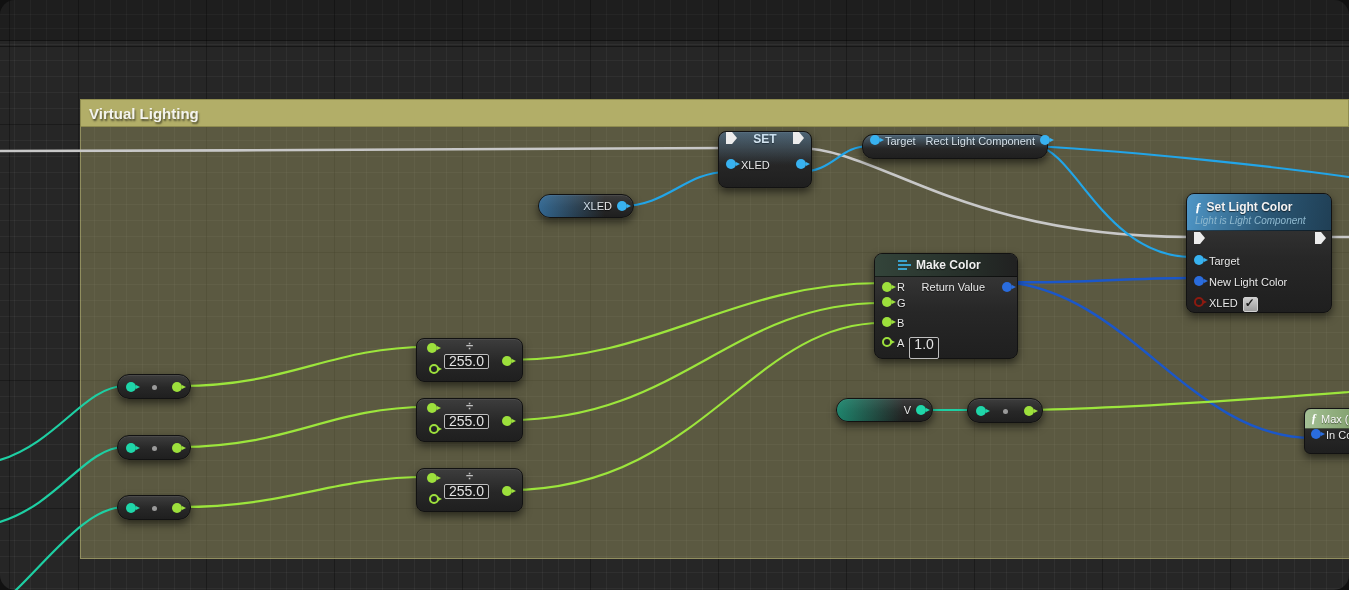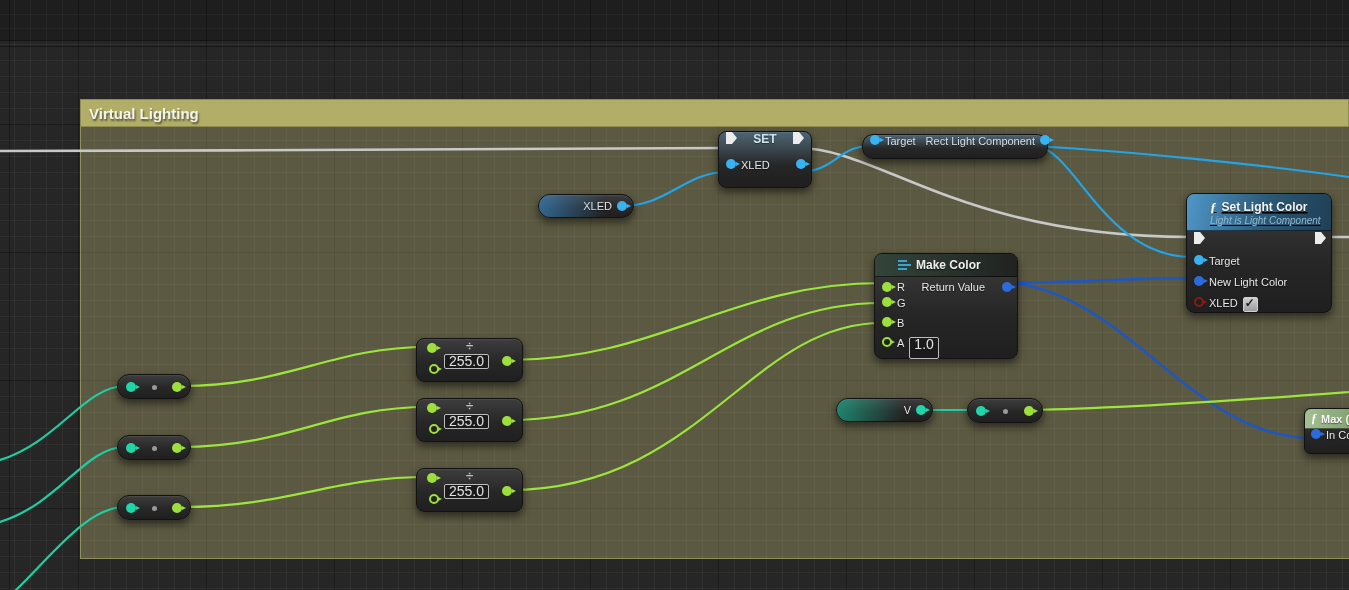--- a/index.html
+++ b/index.html
@@ -6,20 +6,21 @@
   .canvas{
     position:relative; width:1349px; height:590px; overflow:hidden;
     font-family:"Liberation Sans", sans-serif;
     background-color:#262626;
     background-image:
       repeating-linear-gradient(90deg, rgba(0,0,0,.42) 0 1px, transparent 1px 128px),
       repeating-linear-gradient(0deg,  rgba(0,0,0,.42) 0 1px, transparent 1px 128px),
       repeating-linear-gradient(90deg, rgba(255,255,255,.045) 0 1px, transparent 1px 16px),
       repeating-linear-gradient(0deg,  rgba(255,255,255,.045) 0 1px, transparent 1px 16px);
     background-position:78px 0, 0 47px, 14px 0, 0 15px;
+    border-radius:15px;
   }
   .top-shade{position:absolute;left:0;top:0;width:100%;height:40px;background:rgba(0,0,0,.20);border-bottom:1px solid rgba(0,0,0,.35);z-index:1;}
 
   
   .comment-body{position:absolute;left:80px;top:127px;width:1269px;height:431px;
     background:rgba(178,174,111,.38);border-left:1px solid rgba(190,186,120,.55);
     border-bottom:1px solid rgba(190,186,120,.55);z-index:2;}
   .comment-header{position:absolute;left:80px;top:99px;width:1269px;height:28px;
     background:var(--comment-header,#b2ae68);border:1px solid #8f8c4f;box-sizing:border-box;
     display:flex;align-items:center;padding:0 8px;z-index:3;}
@@ -75,21 +76,21 @@
   
   .rect-node{width:186px;height:25px;border-radius:11px;}
   .rect-node .row{height:23px;}
 
   
   .getter{height:24px;display:flex;align-items:center;justify-content:flex-end;padding:0 8px;gap:5px;}
 
   
   .slc-node{width:146px;height:120px;}
   .slc-header{background:linear-gradient(100deg,#4f97c8,#2b5876 55%,#203f55);
-    border-radius:7px 7px 0 0;padding:3px 8px 4px 23px;border-bottom:1px solid rgba(0,0,0,.55);text-decoration:underline;}
+    border-radius:7px 7px 0 0;padding:3px 8px 4px 8px;border-bottom:1px solid rgba(0,0,0,.55);}
   .slc-title{font-size:12px;font-weight:bold;color:#f4f4f4;text-shadow:0 1px 1px rgba(0,0,0,.6);}
   .slc-sub{font-size:10px;font-style:italic;color:#8fb9cf;}
   .fn-icon{font-family:"Liberation Serif",serif;font-style:italic;font-weight:bold;color:#fff;font-size:13px;margin-right:5px;}
   .slc-node .row{height:20px;margin-top:1px;}
 
   
   .mc-node{width:144px;height:106px;}
   .mc-header{background:linear-gradient(90deg,#33443a,#252d28 70%,#212121);border-radius:7px 7px 0 0;
     display:flex;align-items:center;padding:2px 23px;height:18px;border-bottom:1px solid rgba(0,0,0,.55);}
   .mc-title{font-size:12px;font-weight:bold;color:#f0f0f0;text-shadow:0 1px 1px rgba(0,0,0,.7);margin-left:5px;}
@@ -110,21 +111,21 @@
   .conv-dot{position:absolute;left:50%;top:10px;margin-left:-2.5px;width:5px;height:5px;border-radius:50%;background:#9a9a9a;}
 
   
   .v-node{width:97px;}
   .xled-node{width:96px;}
 
   
   .max-node{width:70px;height:46px;border-radius:6px 0 0 6px;}
   .max-header{background:linear-gradient(90deg,#a3bf94,#76955f);border-radius:6px 0 0 0;height:19px;
     display:flex;align-items:center;padding:0 6px;border-bottom:1px solid rgba(0,0,0,.5);}
-  .max-title{font-size:11px;font-weight:bold;color:#fbfbfb;text-shadow:0 1px 1px rgba(0,0,0,.5);white-space:nowrap;}
+  .max-title{font-size:11px;font-weight:normal;color:#fbfbfb;text-shadow:0 1px 1px rgba(0,0,0,.5);white-space:nowrap;}
   .max-node .row{height:22px;padding:0 6px;}
 
   
   .checkbox{width:13px;height:13px;border:1px solid #d2d2d2;border-radius:2px;
     background:linear-gradient(#cfcfcf,#9d9d9d);position:relative;flex:none;}
   .checkbox.checked::after{content:'\2713';position:absolute;left:1px;top:-2px;font-size:12px;font-weight:bold;color:#1d1d1d;}
 </style>
 </head>
 <body>
 

